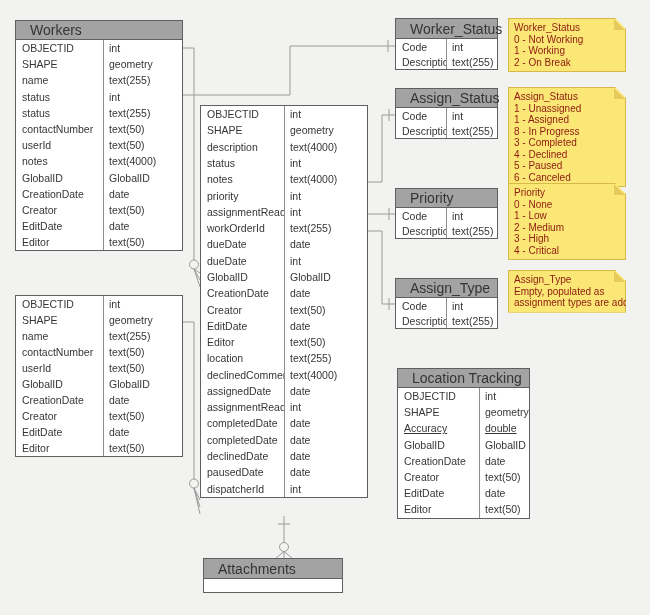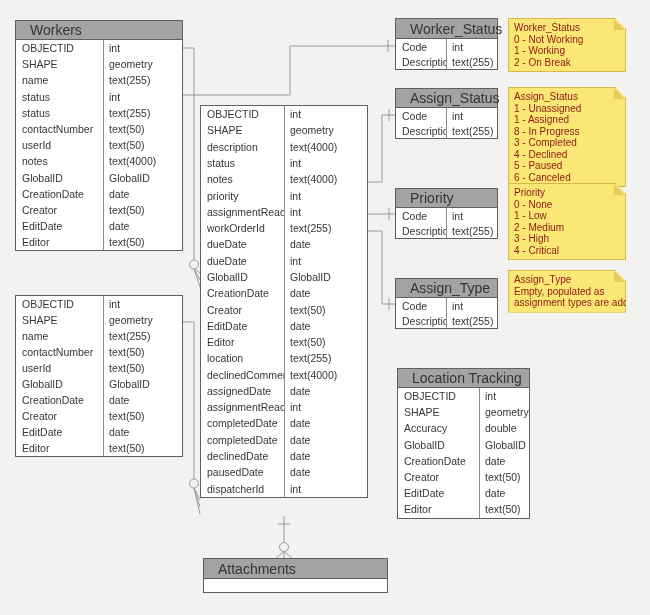--- a/index.html
+++ b/index.html
@@ -340,21 +340,21 @@
         <div class="t-body">
           <div class="t-divider" style="left: 81px;"></div>
           <div class="t-row" style="height: 16.2px;">
             <span class="f-name" style="width: 81px;">OBJECTID</span>
             <span class="f-type">int</span>
           </div>
           <div class="t-row" style="height: 16.2px;">
             <span class="f-name" style="width: 81px;">SHAPE</span>
             <span class="f-type">geometry</span>
           </div>
-          <div class="t-row" style="height: 16.2px;">
+          <div class="t-row" style="height: 16.2px; text-decoration: underline;">
             <span class="f-name" style="width: 81px;">Accuracy</span>
             <span class="f-type">double</span>
           </div>
           <div class="t-row" style="height: 16.2px;">
             <span class="f-name" style="width: 81px;">GlobalID</span>
             <span class="f-type">GlobalID</span>
           </div>
           <div class="t-row" style="height: 16.2px;">
             <span class="f-name" style="width: 81px;">CreationDate</span>
             <span class="f-type">date</span>
@@ -366,21 +366,21 @@
           <div class="t-row" style="height: 16.2px;">
             <span class="f-name" style="width: 81px;">EditDate</span>
             <span class="f-type">date</span>
           </div>
           <div class="t-row" style="height: 16.2px;">
             <span class="f-name" style="width: 81px;">Editor</span>
             <span class="f-type">text(50)</span>
           </div>
         </div>
       </div>
-      <div class="table" style="left: 203px; top: 558px; width: 185px;">
+      <div class="table" style="left: 203px; top: 558px; width: 140px;">
         <div class="t-header" style="height: 20px;">Attachments</div>
         <div class="t-body">
           <div class="t-empty" style="height: 13px;"></div>
         </div>
       </div>
       <div class="note" style="left: 508px; top: 18px; width: 118px;">
         <div class="n-line">Worker_Status</div>
         <div class="n-line">0 - Not Working</div>
         <div class="n-line">1 - Working</div>
         <div class="n-line">2 - On Break</div>

